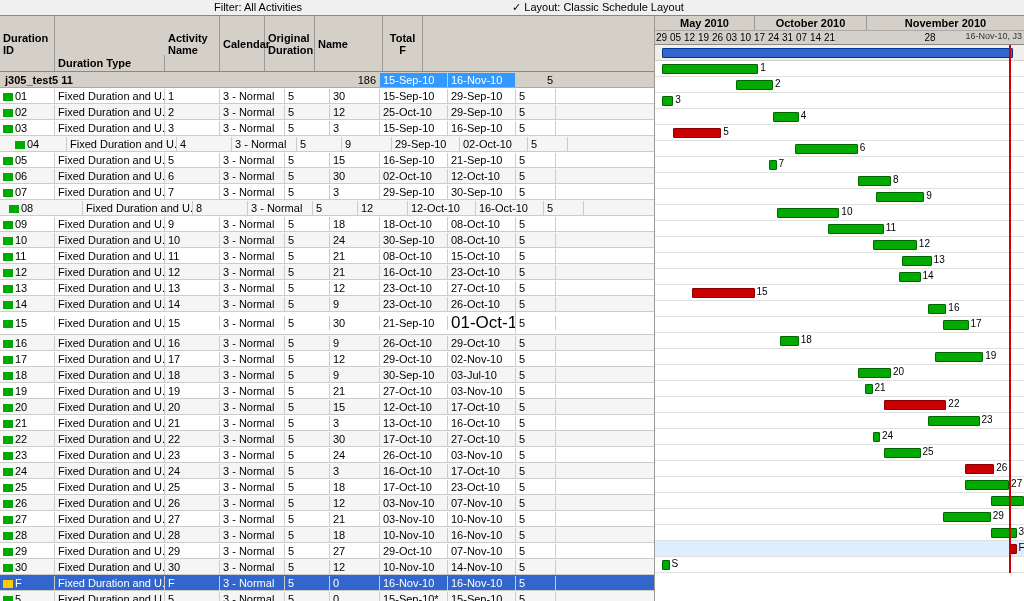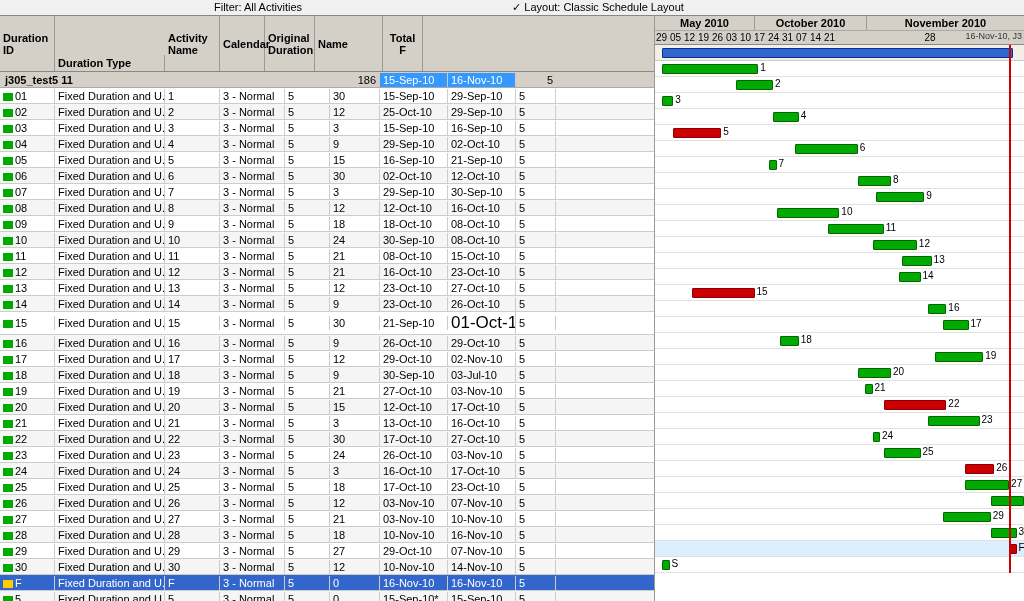--- a/index.html
+++ b/index.html
@@ -88,21 +88,21 @@
             <div style="width: 110px; border-right: 1px solid rgb(204, 204, 204); padding: 1px 3px; font-size: 11px; overflow: hidden; white-space: nowrap; flex-shrink: 0;">Fixed Duration and U...</div>
             <div style="width: 55px; border-right: 1px solid rgb(204, 204, 204); padding: 1px 3px; font-size: 11px; overflow: hidden; white-space: nowrap; flex-shrink: 0;">3</div>
             <div style="width: 65px; border-right: 1px solid rgb(204, 204, 204); padding: 1px 3px; font-size: 11px; overflow: hidden; white-space: nowrap; flex-shrink: 0;">3 - Normal</div>
             <div style="width: 45px; border-right: 1px solid rgb(204, 204, 204); padding: 1px 3px; font-size: 11px; overflow: hidden; white-space: nowrap; flex-shrink: 0;">5</div>
             <div style="width: 50px; border-right: 1px solid rgb(204, 204, 204); padding: 1px 3px; font-size: 11px; overflow: hidden; white-space: nowrap; flex-shrink: 0;">3</div>
             <div style="width: 68px; border-right: 1px solid rgb(204, 204, 204); padding: 1px 3px; font-size: 11px; overflow: hidden; white-space: nowrap; flex-shrink: 0;">15-Sep-10</div>
             <div style="width: 68px; border-right: 1px solid rgb(204, 204, 204); padding: 1px 3px; font-size: 11px; overflow: hidden; white-space: nowrap; flex-shrink: 0;">16-Sep-10</div>
             <div style="width: 40px; border-right: 1px solid rgb(204, 204, 204); padding: 1px 3px; font-size: 11px; overflow: hidden; white-space: nowrap; flex-shrink: 0;">5</div>
           </div>
           <div style="display: flex; border-bottom: 1px solid rgb(204, 204, 204); min-height: 16px; align-items: center; background: rgb(245, 245, 245); color: rgb(0, 0, 0);">
-            <div style="width: 55px; border-right: 1px solid rgb(204, 204, 204); padding: 1px 3px; font-size: 11px; overflow: hidden; white-space: nowrap; flex-shrink: 0;"><span style="display:inline-block; width:10px; height:8px; background:#00aa00; margin-right:2px; vertical-align:middle; flex-shrink:0;"></span>04</div>
+            <div style="width: 55px; border-right: 1px solid rgb(204, 204, 204); padding: 1px 3px; font-size: 11px; overflow: hidden; white-space: nowrap; flex-shrink: 0; margin-left: 12px;"><span style="display:inline-block; width:10px; height:8px; background:#00aa00; margin-right:2px; vertical-align:middle; flex-shrink:0;"></span>04</div>
             <div style="width: 110px; border-right: 1px solid rgb(204, 204, 204); padding: 1px 3px; font-size: 11px; overflow: hidden; white-space: nowrap; flex-shrink: 0;">Fixed Duration and U...</div>
             <div style="width: 55px; border-right: 1px solid rgb(204, 204, 204); padding: 1px 3px; font-size: 11px; overflow: hidden; white-space: nowrap; flex-shrink: 0;">4</div>
             <div style="width: 65px; border-right: 1px solid rgb(204, 204, 204); padding: 1px 3px; font-size: 11px; overflow: hidden; white-space: nowrap; flex-shrink: 0;">3 - Normal</div>
             <div style="width: 45px; border-right: 1px solid rgb(204, 204, 204); padding: 1px 3px; font-size: 11px; overflow: hidden; white-space: nowrap; flex-shrink: 0;">5</div>
             <div style="width: 50px; border-right: 1px solid rgb(204, 204, 204); padding: 1px 3px; font-size: 11px; overflow: hidden; white-space: nowrap; flex-shrink: 0;">9</div>
             <div style="width: 68px; border-right: 1px solid rgb(204, 204, 204); padding: 1px 3px; font-size: 11px; overflow: hidden; white-space: nowrap; flex-shrink: 0;">29-Sep-10</div>
             <div style="width: 68px; border-right: 1px solid rgb(204, 204, 204); padding: 1px 3px; font-size: 11px; overflow: hidden; white-space: nowrap; flex-shrink: 0;">02-Oct-10</div>
             <div style="width: 40px; border-right: 1px solid rgb(204, 204, 204); padding: 1px 3px; font-size: 11px; overflow: hidden; white-space: nowrap; flex-shrink: 0;">5</div>
           </div>
           <div style="display: flex; border-bottom: 1px solid rgb(204, 204, 204); min-height: 16px; align-items: center; background: rgb(255, 255, 255); color: rgb(0, 0, 0);">
@@ -132,21 +132,21 @@
             <div style="width: 110px; border-right: 1px solid rgb(204, 204, 204); padding: 1px 3px; font-size: 11px; overflow: hidden; white-space: nowrap; flex-shrink: 0;">Fixed Duration and U...</div>
             <div style="width: 55px; border-right: 1px solid rgb(204, 204, 204); padding: 1px 3px; font-size: 11px; overflow: hidden; white-space: nowrap; flex-shrink: 0;">7</div>
             <div style="width: 65px; border-right: 1px solid rgb(204, 204, 204); padding: 1px 3px; font-size: 11px; overflow: hidden; white-space: nowrap; flex-shrink: 0;">3 - Normal</div>
             <div style="width: 45px; border-right: 1px solid rgb(204, 204, 204); padding: 1px 3px; font-size: 11px; overflow: hidden; white-space: nowrap; flex-shrink: 0;">5</div>
             <div style="width: 50px; border-right: 1px solid rgb(204, 204, 204); padding: 1px 3px; font-size: 11px; overflow: hidden; white-space: nowrap; flex-shrink: 0;">3</div>
             <div style="width: 68px; border-right: 1px solid rgb(204, 204, 204); padding: 1px 3px; font-size: 11px; overflow: hidden; white-space: nowrap; flex-shrink: 0;">29-Sep-10</div>
             <div style="width: 68px; border-right: 1px solid rgb(204, 204, 204); padding: 1px 3px; font-size: 11px; overflow: hidden; white-space: nowrap; flex-shrink: 0;">30-Sep-10</div>
             <div style="width: 40px; border-right: 1px solid rgb(204, 204, 204); padding: 1px 3px; font-size: 11px; overflow: hidden; white-space: nowrap; flex-shrink: 0;">5</div>
           </div>
           <div style="display: flex; border-bottom: 1px solid rgb(204, 204, 204); min-height: 16px; align-items: center; background: rgb(245, 245, 245); color: rgb(0, 0, 0);">
-            <div style="width: 55px; border-right: 1px solid rgb(204, 204, 204); padding: 1px 3px; font-size: 11px; overflow: hidden; white-space: nowrap; flex-shrink: 0;"><span style="display:inline-block; width:10px; height:8px; background:#00aa00; margin-right:2px; vertical-align:middle; flex-shrink:0;"></span>08</div>
+            <div style="width: 77px; border-right: 1px solid rgb(204, 204, 204); padding: 1px 3px; font-size: 11px; overflow: hidden; white-space: nowrap; flex-shrink: 0; margin-left: 6px;"><span style="display:inline-block; width:10px; height:8px; background:#00aa00; margin-right:2px; vertical-align:middle; flex-shrink:0;"></span>08</div>
             <div style="width: 110px; border-right: 1px solid rgb(204, 204, 204); padding: 1px 3px; font-size: 11px; overflow: hidden; white-space: nowrap; flex-shrink: 0;">Fixed Duration and U...</div>
             <div style="width: 55px; border-right: 1px solid rgb(204, 204, 204); padding: 1px 3px; font-size: 11px; overflow: hidden; white-space: nowrap; flex-shrink: 0;">8</div>
             <div style="width: 65px; border-right: 1px solid rgb(204, 204, 204); padding: 1px 3px; font-size: 11px; overflow: hidden; white-space: nowrap; flex-shrink: 0;">3 - Normal</div>
             <div style="width: 45px; border-right: 1px solid rgb(204, 204, 204); padding: 1px 3px; font-size: 11px; overflow: hidden; white-space: nowrap; flex-shrink: 0;">5</div>
             <div style="width: 50px; border-right: 1px solid rgb(204, 204, 204); padding: 1px 3px; font-size: 11px; overflow: hidden; white-space: nowrap; flex-shrink: 0;">12</div>
             <div style="width: 68px; border-right: 1px solid rgb(204, 204, 204); padding: 1px 3px; font-size: 11px; overflow: hidden; white-space: nowrap; flex-shrink: 0;">12-Oct-10</div>
             <div style="width: 68px; border-right: 1px solid rgb(204, 204, 204); padding: 1px 3px; font-size: 11px; overflow: hidden; white-space: nowrap; flex-shrink: 0;">16-Oct-10</div>
             <div style="width: 40px; border-right: 1px solid rgb(204, 204, 204); padding: 1px 3px; font-size: 11px; overflow: hidden; white-space: nowrap; flex-shrink: 0;">5</div>
           </div>
           <div style="display: flex; border-bottom: 1px solid rgb(204, 204, 204); min-height: 16px; align-items: center; background: rgb(255, 255, 255); color: rgb(0, 0, 0);">

